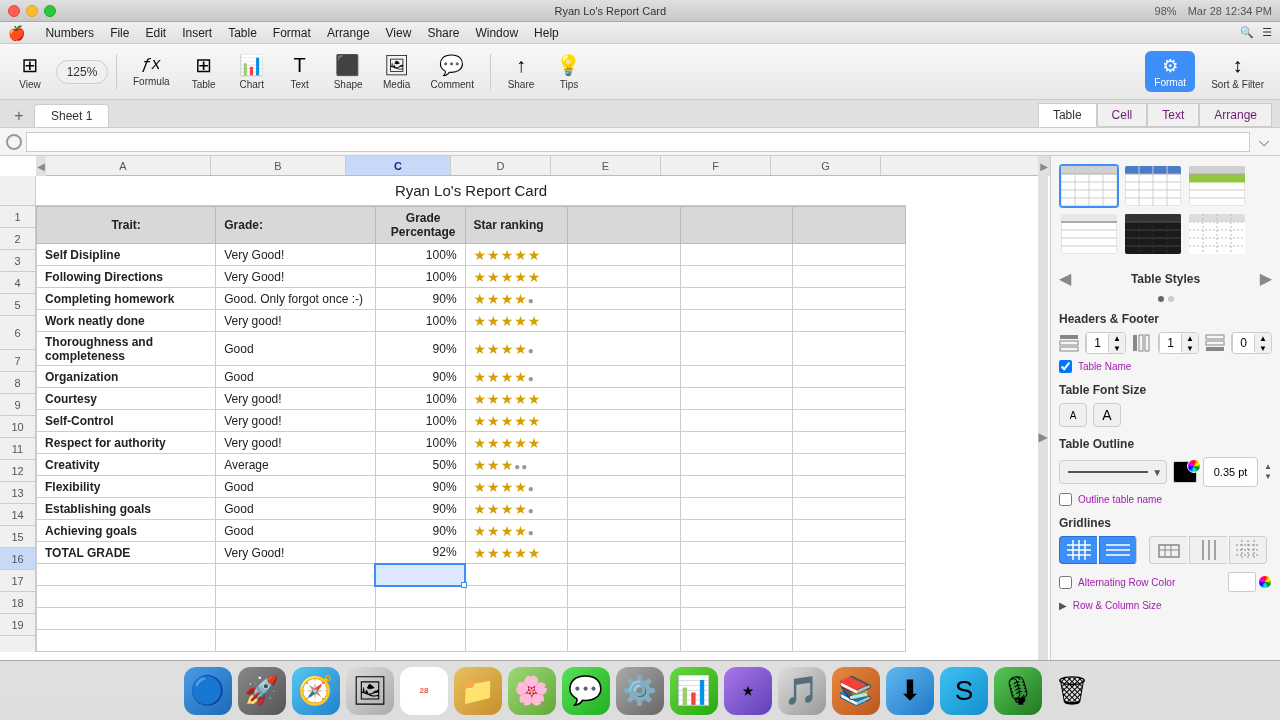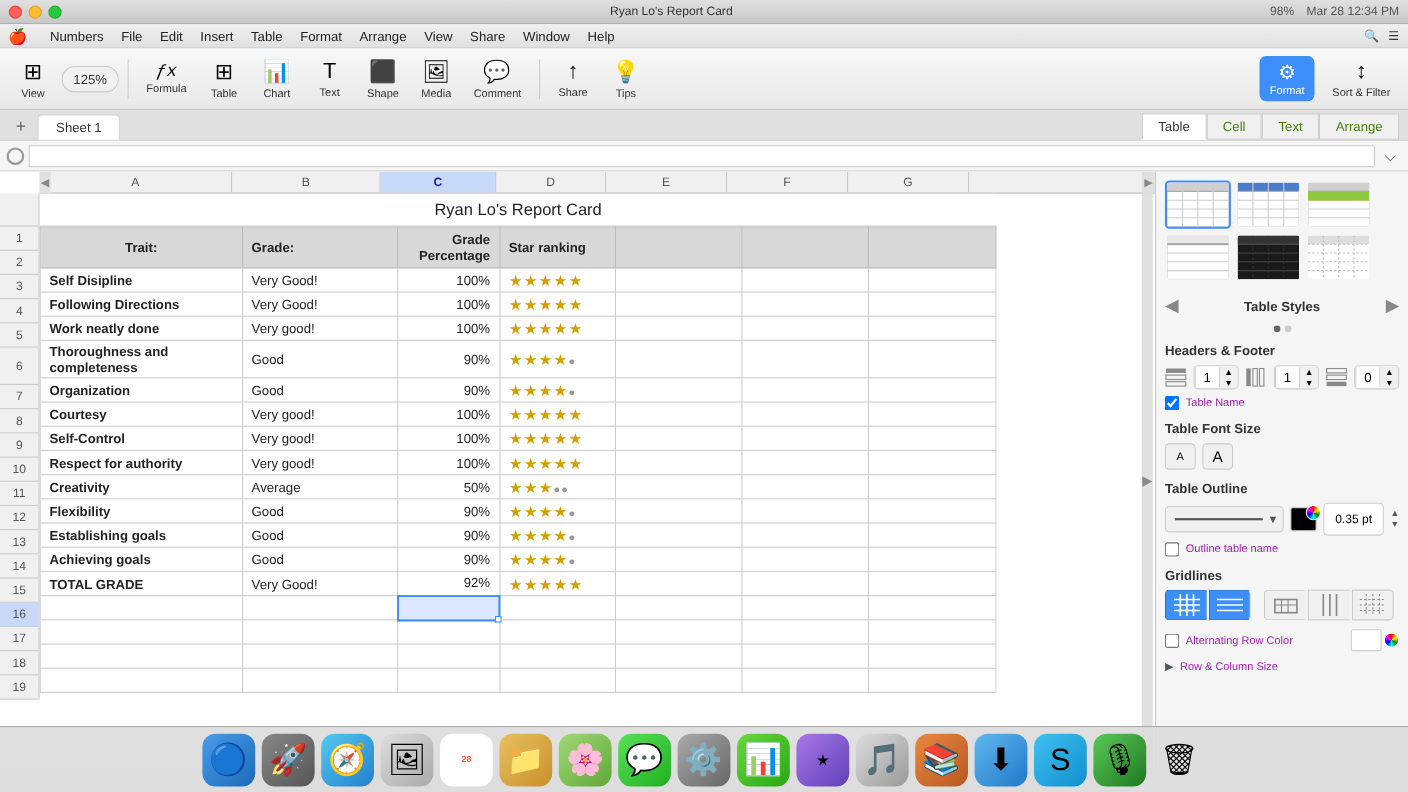--- a/index.html
+++ b/index.html
@@ -89,21 +89,21 @@
       color: #333;
       cursor: pointer;
     }
     .panel-tabs { margin-left: auto; display: flex; }
     .panel-tab {
       padding: 4px 14px;
       background: #f0f0f0;
       border: 1px solid #ccc;
       font-size: 12px;
       cursor: pointer;
-      color: #4d7c0f;
+      color: #701a75;
     }
     .panel-tab.active { background: white; border-bottom: 1px solid white; color: #333; font-weight: 500; }
 
     
     .formula-bar {
       height: 28px;
       background: #f5f5f5;
       border-bottom: 1px solid #ccc;
       display: flex;
       align-items: center;
@@ -416,21 +416,21 @@
 
         <div style="height:30px; display:flex; align-items:center; justify-content:center; background:white; border-bottom:1px solid #ccc; width:870px;">
           <span style="font-size:15px; color:#222; font-weight:400;">Ryan Lo's Report Card</span>
         </div>
 
         <table class="report-table">
           <thead>
             <tr>
               <th style="width:175px; text-align:center;">Trait:</th>
               <th style="width:135px; text-align:left;">Grade:</th>
-              <th style="width:82px; text-align:right;padding-left:14px;">Grade Percentage</th>
+              <th style="width:82px; text-align:center;padding-left:14px;">Grade Percentage</th>
               <th style="width:100px; text-align:left; padding-left:8px;">Star ranking</th>
               <th style="width:110px;"></th>
               <th style="width:110px;"></th>
               <th style="width:110px;"></th>
             </tr>
           </thead>
           <tbody>
 
             <tr>
               <td class="trait">Self Disipline</td>
@@ -445,20 +445,29 @@
             <tr>
               <td class="trait">Following Directions</td>
               <td>Very Good!</td>
               <td class="grade-pct">100%</td>
               <td class="stars">★★★★★</td>
               <td></td>
                 <td></td>
                 <td></td>
             </tr>
 
+            <tr>
+              <td class="trait">Completing homework</td>
+              <td>Good. Only forgot once :-)</td>
+              <td class="grade-pct">90%</td>
+              <td class="stars">★★★★<span style="color:#999; font-size:10px;">●</span></td>
+              <td></td>
+                <td></td>
+                <td></td>
+            </tr>
 
             <tr>
               <td class="trait">Work neatly done</td>
               <td>Very good!</td>
               <td class="grade-pct">100%</td>
               <td class="stars">★★★★★</td>
               <td></td>
                 <td></td>
                 <td></td>
             </tr>

